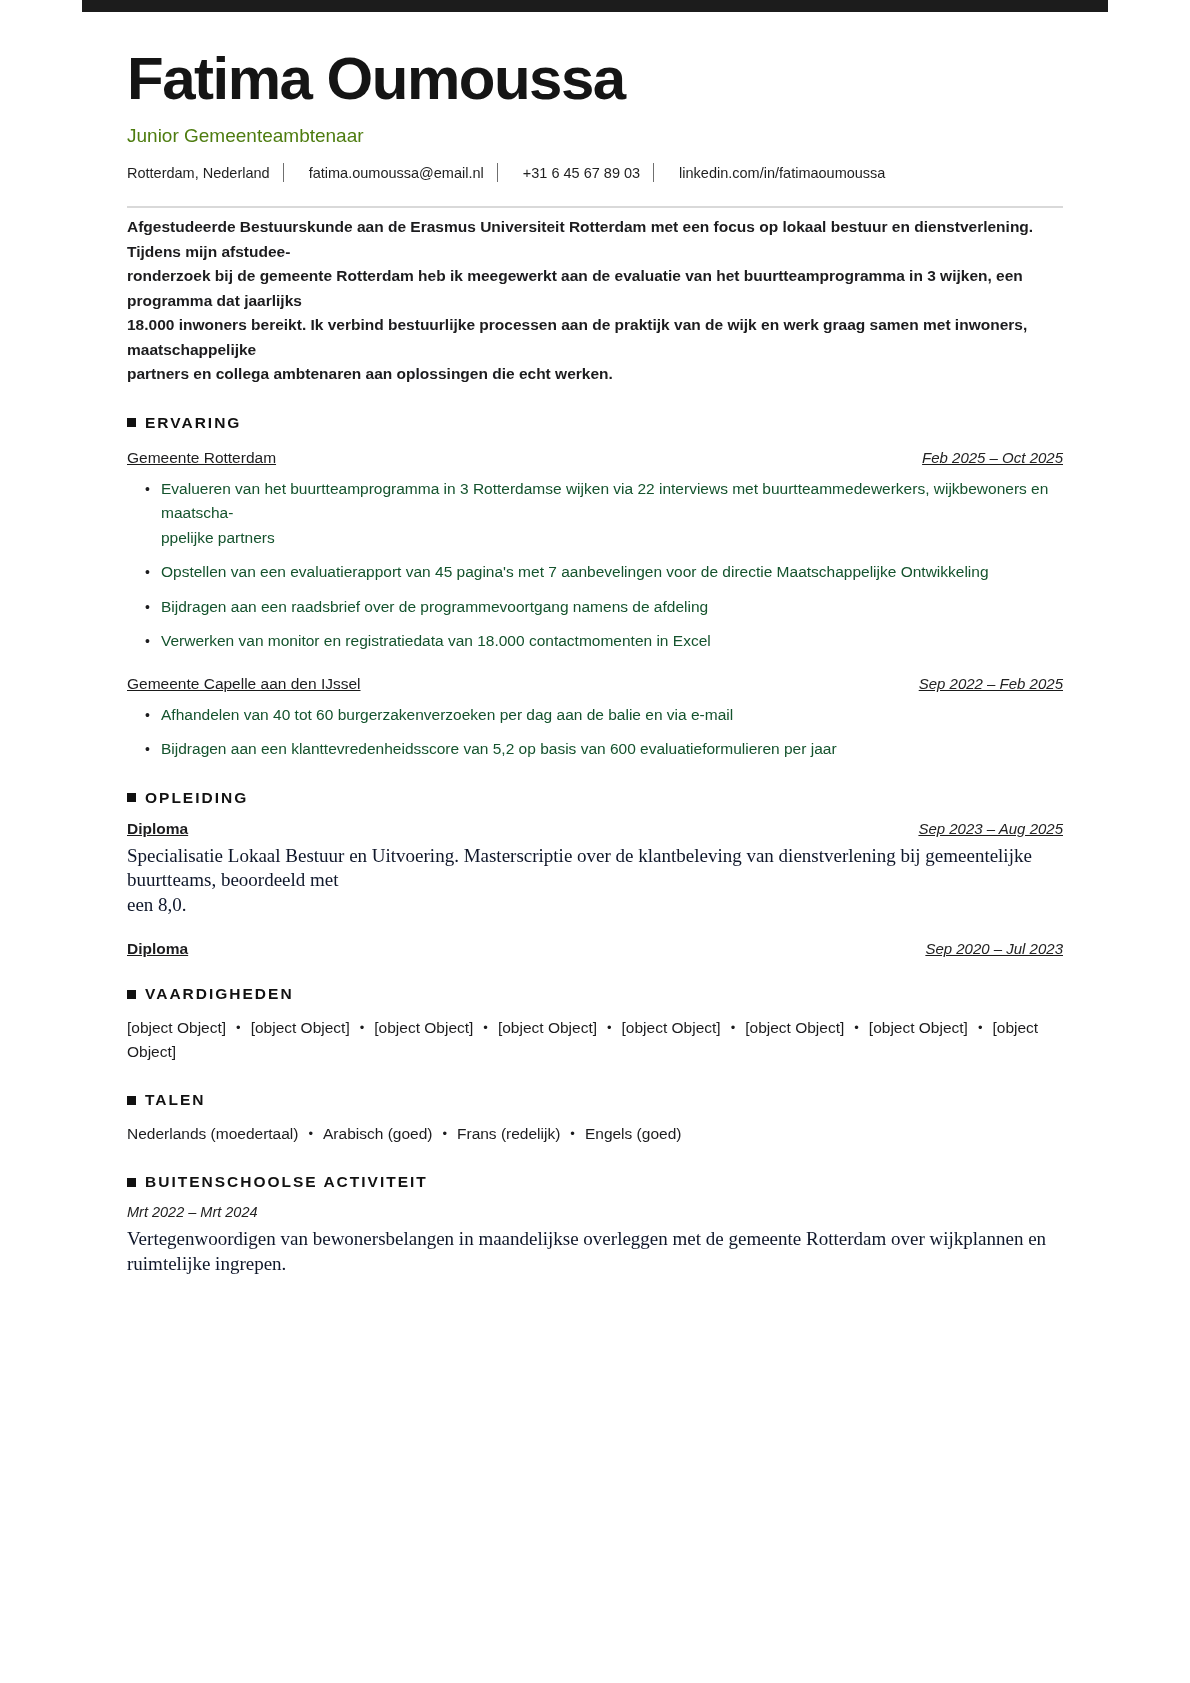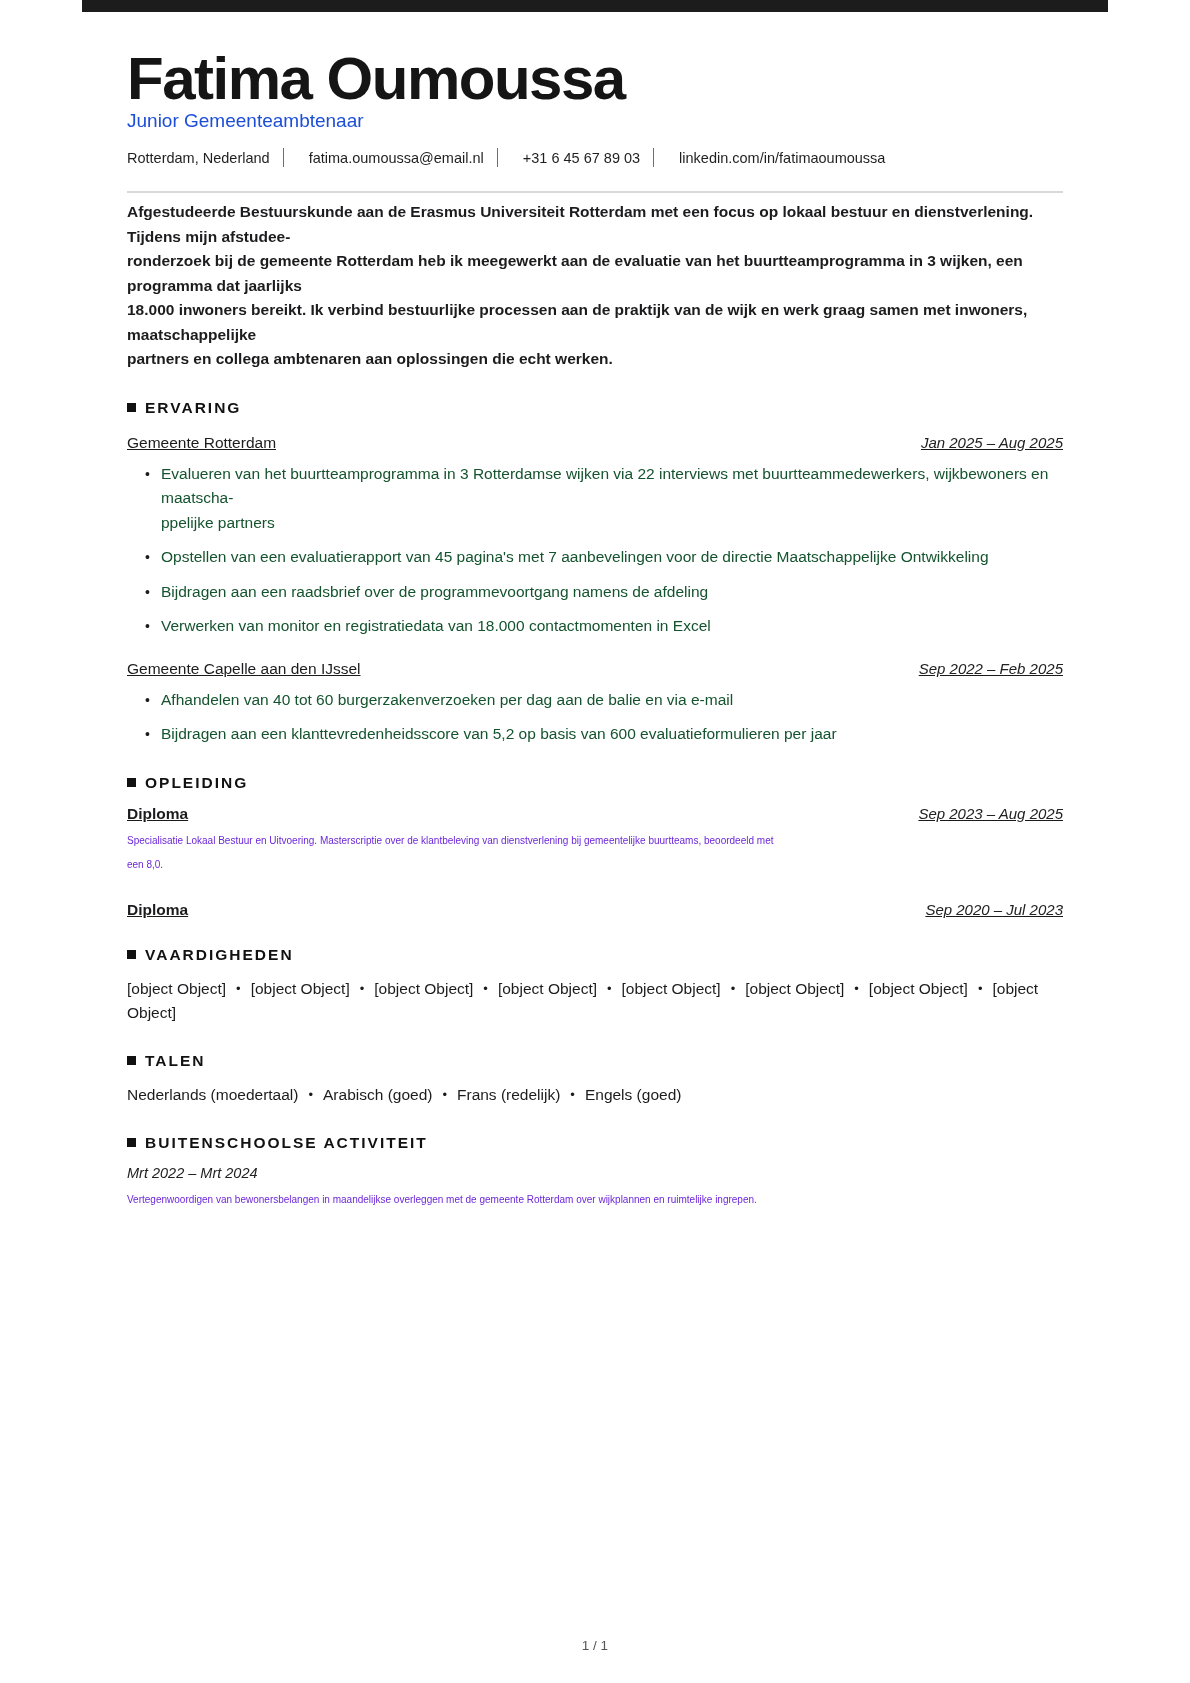--- a/index.html
+++ b/index.html
@@ -26,22 +26,23 @@
   }
   h1.name {
     margin-top: 36px;
     font-size: 60px;
     line-height: 1.04;
     font-weight: 700;
     letter-spacing: -1.5px;
     color: #151515;
   }
   .subtitle {
+    margin-top: 15px;
     font-size: 19px;
-    color: #1d4ed8;
+    color: #4d7c0f;
   }
   .contact {
     margin-top: 16px;
     font-size: 14.5px;
     color: #1f1f1f;
     display: flex;
     align-items: center;
   }
   .vbar {
     display: inline-block;
@@ -113,24 +114,25 @@
     position: absolute;
     left: 0;
     top: 0;
     font-size: 14px;
     line-height: 24.5px;
     color: #1c1c1e;
   }
   .bullet-text { white-space: pre-line; }
   .desc {
     margin-top: 6px;
-    font-size: 10px;
+    font-size: 19px;
     line-height: 24.5px;
     white-space: pre-line;
-    color: #6d28d9;
+    color: #0f172a;
+    font-family: Liberation Serif, serif;
   }
   .inline-list {
     margin-top: 13px;
     font-size: 15.5px;
     line-height: 24px;
     color: #1c1c1e;
   }
   .inline-list .sep {
     display: inline-block;
     margin: 0 10px;
@@ -185,21 +187,21 @@
 partners en collega ambtenaren aan oplossingen die echt werken.</p>
 
     <section class="section">
       <div class="sec-title">
         <span class="sq"></span>
         <span>ERVARING</span>
       </div>
 
       <div class="row">
         <span class="left">Gemeente Rotterdam</span>
-        <span class="dates">Jan 2025 – Aug 2025</span>
+        <span class="dates">Feb 2025 – Oct 2025</span>
       </div>
       <ul class="bullets">
         <li><span class="bullet-text">Evalueren van het buurtteamprogramma in 3 Rotterdamse wijken via 22 interviews met buurtteammedewerkers, wijkbewoners en maatscha-
 ppelijke partners</span></li>
         <li><span class="bullet-text">Opstellen van een evaluatierapport van 45 pagina's met 7 aanbevelingen voor de directie Maatschappelijke Ontwikkeling</span></li>
         <li><span class="bullet-text">Bijdragen aan een raadsbrief over de programmevoortgang namens de afdeling</span></li>
         <li><span class="bullet-text">Verwerken van monitor en registratiedata van 18.000 contactmomenten in Excel</span></li>
       </ul>
 
       <div class="row" style="margin-top:21px">
@@ -255,14 +257,13 @@
       <div class="sec-title">
         <span class="sq"></span>
         <span>BUITENSCHOOLSE ACTIVITEIT</span>
       </div>
       <div class="dates-line">Mrt 2022 – Mrt 2024</div>
       <p class="desc activity-desc">Vertegenwoordigen van bewonersbelangen in maandelijkse overleggen met de gemeente Rotterdam over wijkplannen en ruimtelijke ingrepen.</p>
     </section>
 
   </div>
 
-  <div class="footer">1 / 1</div>
 </div>
 
 </body></html>

